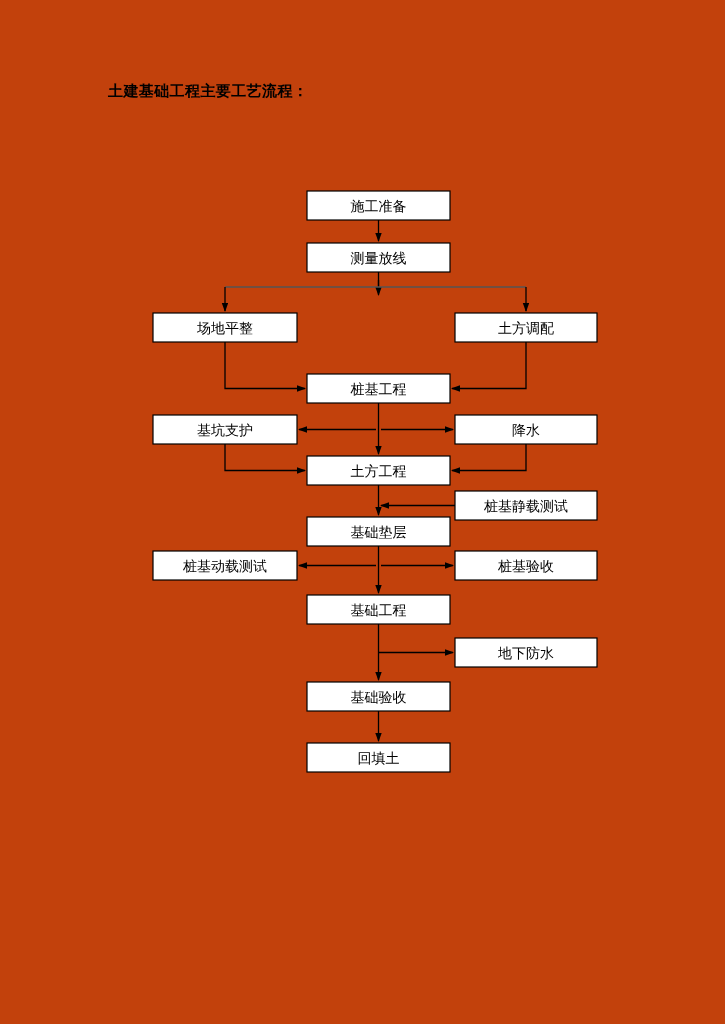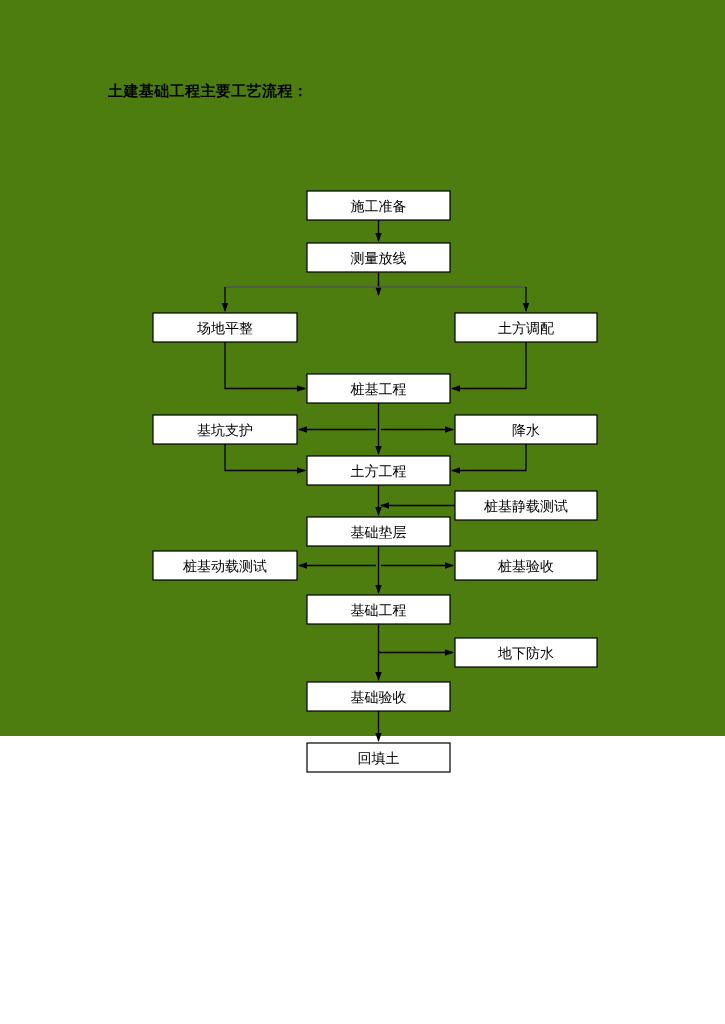--- a/index.html
+++ b/index.html
@@ -11,22 +11,22 @@
     width: 725px;
     height: 1024px;
     position: relative;
     font-family: "DejaVu Sans", "Liberation Sans", sans-serif;
     overflow: hidden;
   }
   .page {
     position: absolute;
     left: 0; top: 0;
     width: 725px;
-    height: 736px;
-    background: #4d7c0f;
+    height: 1024px;
+    background: #c2410c;
   }
   .doc-title {
     position: absolute;
     left: 108px;
     top: 82px;
     font-size: 15px;
     font-weight: bold;
     letter-spacing: 0.4px;
     color: #000000;
     white-space: nowrap;

